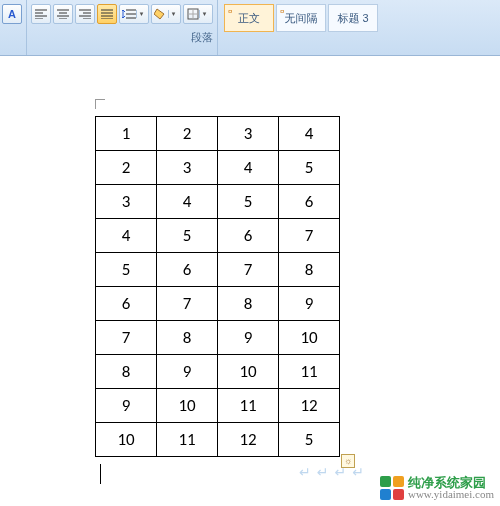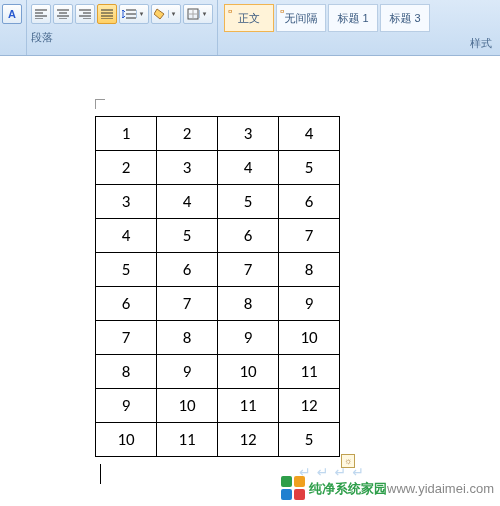--- a/index.html
+++ b/index.html
@@ -24,21 +24,21 @@
     border-right: 1px solid #a8c3e0;
     padding: 2px 4px 0 4px;
   }
   .ribbon-row {
     display: flex;
     align-items: center;
     gap: 2px;
     height: 24px;
   }
   .ribbon-label {
-    text-align: left;
+    text-align: right;
     font-size: 11px;
     color: #4a6a8f;
     padding: 4px 0 2px 0;
   }
   .rb {
     width: 20px;
     height: 20px;
     background: linear-gradient(#fefefe, #e3edf7);
     border: 1px solid #a8c3e0;
     border-radius: 2px;
@@ -167,23 +167,23 @@
   .wm-logo {
     width: 24px;
     height: 24px;
     position: relative;
   }
   .wm-logo .q { position: absolute; width: 11px; height: 11px; border-radius: 2px; }
   .wm-logo .q1 { left: 0; top: 0; background: #2e9e4a; }
   .wm-logo .q2 { right: 0; top: 0; background: #f0a020; }
   .wm-logo .q3 { left: 0; bottom: 0; background: #2080d0; }
   .wm-logo .q4 { right: 0; bottom: 0; background: #e04040; }
-  .wm-text { display: flex; flex-direction: row; line-height: 1; }
+  .wm-text { display: flex; flex-direction: column; line-height: 1; }
   .wm-cn { font-size: 13px; font-weight: bold; color: #2e9e4a; }
-  .wm-en { font-size: 13px; color: #888; }
+  .wm-en { font-size: 11px; color: #888; font-family: Liberation Serif, serif; }
   .para-marks {
     position: absolute;
     right: 130px;
     bottom: 26px;
     font-size: 14px;
     color: #c0d8ef;
     letter-spacing: 6px;
   }
 </style>
 </head>
@@ -263,27 +263,23 @@
     <div class="style-row">
       <div class="style-item sel">
           <span class="marker">¤</span>
           <span>正文</span>
         </div>
       <div class="style-item">
           <span class="marker">¤</span>
           <span>无间隔</span>
         </div>
       <div class="style-item">
-          <span>标题 1</span>
-        </div>
-      <div class="style-item">
           <span>标题 3</span>
         </div>
     </div>
-    <div class="ribbon-label" style="text-align:right;padding-right:6px;">样式</div>
   </div>
 </div>
 
 <div class="doc-area">
   <div class="page-corner"></div>
 
   <div class="table-wrap">
     <table class="doc-table">
       <tbody id="tbody">
           <tr>

